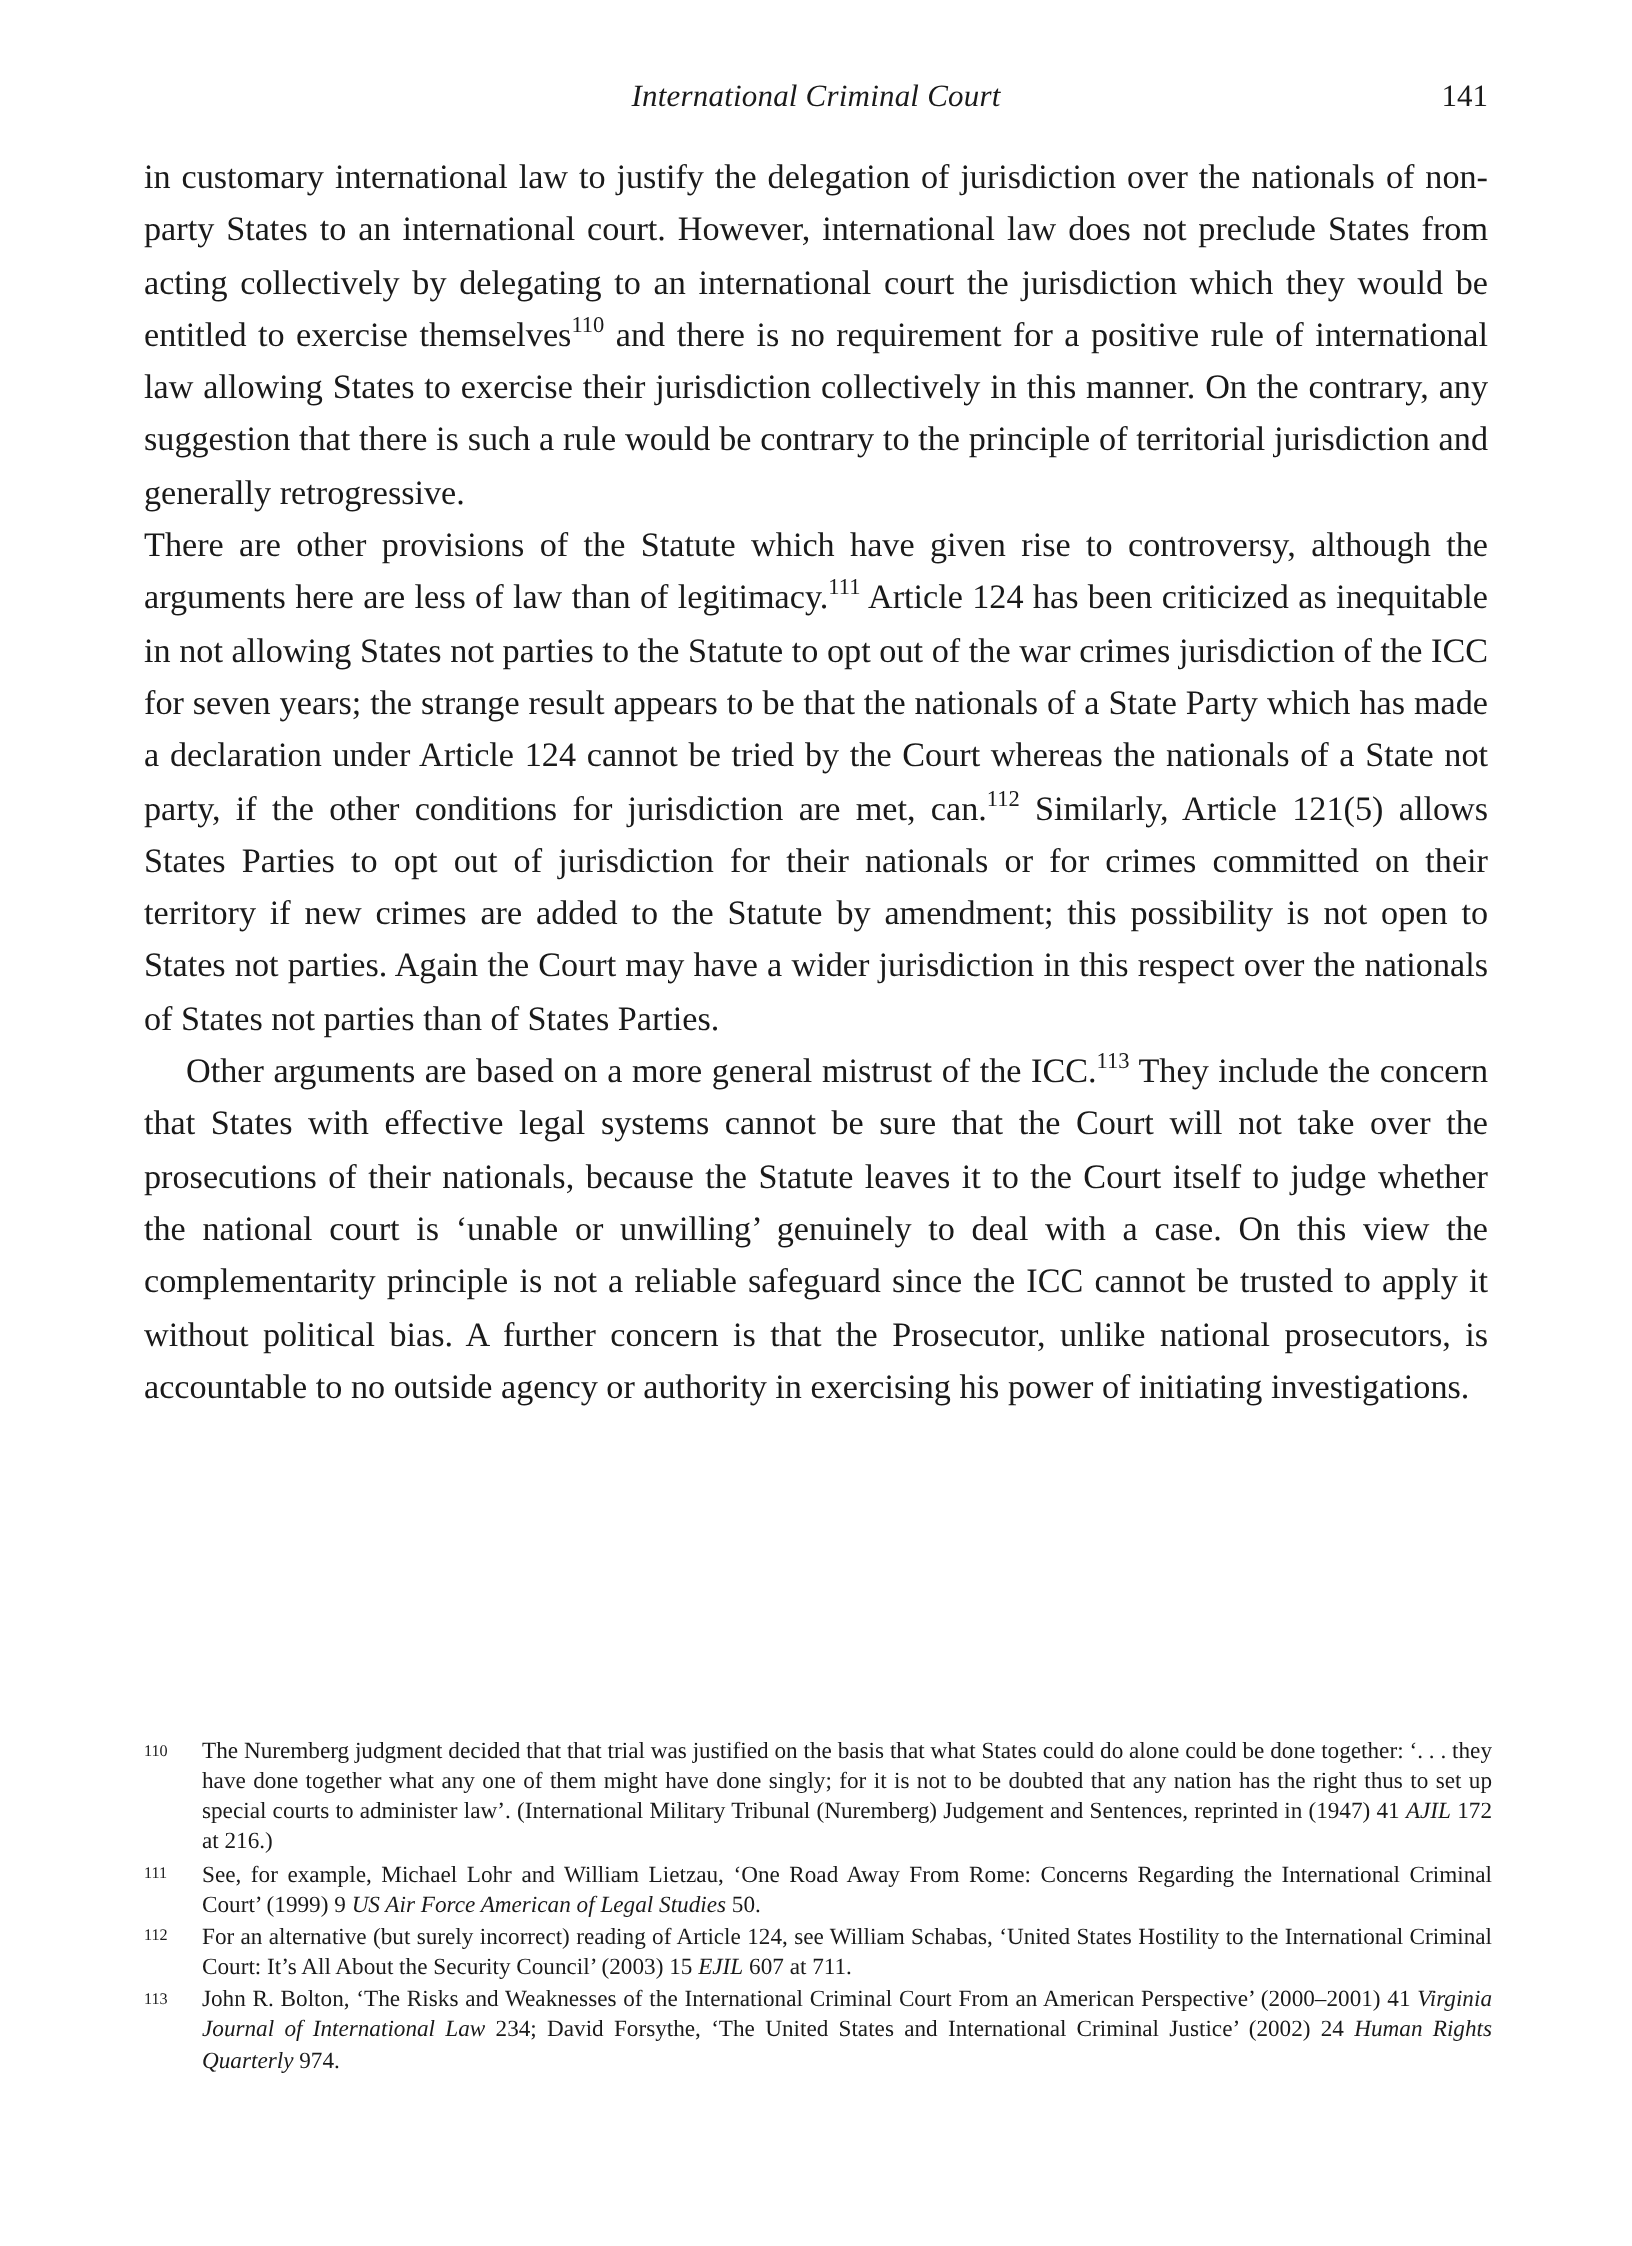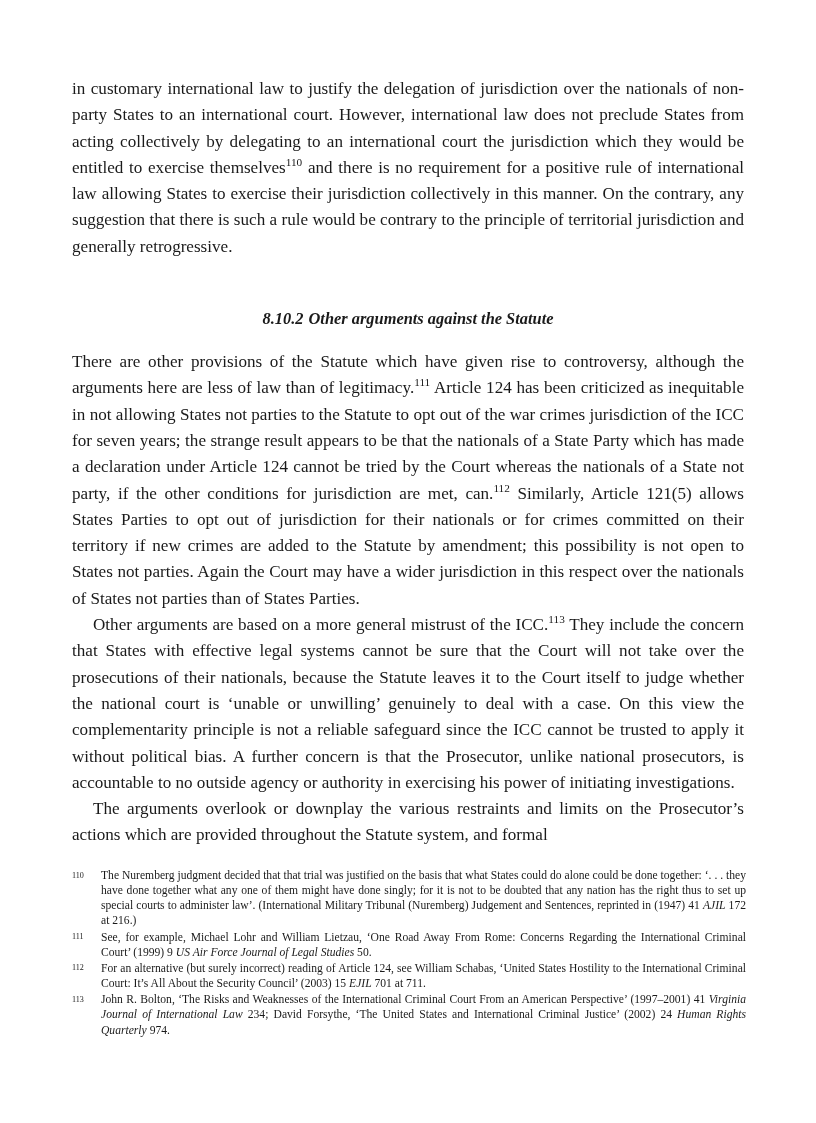--- a/index.html
+++ b/index.html
@@ -105,48 +105,50 @@
     font-size: 8.1px;
     vertical-align: super;
   }
   .fn i, .fn em { }
 </style>
 </head>
 <body>
 
 <div class="page">
 
+  <div class="running-head">
+    <span class="title">International Criminal Court</span>
+    <span class="folio">141</span>
+  </div>
 
   <div class="body-block">
 
     <p class="para"><span>in customary international law to justify the delegation of jurisdiction over the nationals of non-party States to an international court. However, international law does not preclude States from acting collectively by delegating to an international court the jurisdiction which they would be entitled to exercise themselves</span><sup class="fnref">110</sup><span> and there is no requirement for a positive rule of international law allowing States to exercise their jurisdiction collectively in this manner. On the contrary, any suggestion that there is such a rule would be contrary to the principle of territorial jurisdiction and generally retrogressive.</span></p>
 
-    <h2 class="sec-heading"><span class="num">8.10.2</span><span>Other arguments against the Statute</span></h2>
 
     <p class="para"><span>There are other provisions of the Statute which have given rise to controversy, although the arguments here are less of law than of legitimacy.</span><sup class="fnref">111</sup><span> Article 124 has been criticized as inequitable in not allowing States not parties to the Statute to opt out of the war crimes jurisdiction of the ICC for seven years; the strange result appears to be that the nationals of a State Party which has made a declaration under Article 124 cannot be tried by the Court whereas the nationals of a State not party, if the other conditions for jurisdiction are met, can.</span><sup class="fnref">112</sup><span> Similarly, Article 121(5) allows States Parties to opt out of jurisdiction for their nationals or for crimes committed on their territory if new crimes are added to the Statute by amendment; this possibility is not open to States not parties. Again the Court may have a wider jurisdiction in this respect over the nationals of States not parties than of States Parties.</span></p>
 
     <p class="para indent"><span>Other arguments are based on a more general mistrust of the ICC.</span><sup class="fnref">113</sup><span> They include the concern that States with effective legal systems cannot be sure that the Court will not take over the prosecutions of their nationals, because the Statute leaves it to the Court itself to judge whether the national court is ‘unable or unwilling’ genuinely to deal with a case. On this view the complementarity principle is not a reliable safeguard since the ICC cannot be trusted to apply it without political bias. A further concern is that the Prosecutor, unlike national prosecutors, is accountable to no outside agency or authority in exercising his power of initiating investigations.</span></p>
 
-    <p class="para indent">The arguments overlook or downplay the various restraints and limits on the Prosecutor’s actions which are provided throughout the Statute system, and formal</p>
 
   </div>
 
   <div class="footnotes">
 
     <div class="fn">
       <span class="fn-num">110</span><span>The Nuremberg judgment decided that that trial was justified on the basis that what States could do alone could be done together: ‘. . . they have done together what any one of them might have done singly; for it is not to be doubted that any nation has the right thus to set up special courts to administer law’. (International Military Tribunal (Nuremberg) Judgement and Sentences, reprinted in (1947) 41 </span><i>AJIL</i><span> 172 at 216.)</span>
     </div>
 
     <div class="fn">
-      <span class="fn-num">111</span><span>See, for example, Michael Lohr and William Lietzau, ‘One Road Away From Rome: Concerns Regarding the International Criminal Court’ (1999) 9 </span><i>US Air Force Journal of Legal Studies</i><span> 50.</span>
+      <span class="fn-num">111</span><span>See, for example, Michael Lohr and William Lietzau, ‘One Road Away From Rome: Concerns Regarding the International Criminal Court’ (1999) 9 </span><i>US Air Force American of Legal Studies</i><span> 50.</span>
     </div>
 
     <div class="fn">
-      <span class="fn-num">112</span><span>For an alternative (but surely incorrect) reading of Article 124, see William Schabas, ‘United States Hostility to the International Criminal Court: It’s All About the Security Council’ (2003) 15 </span><i>EJIL</i><span> 701 at 711.</span>
+      <span class="fn-num">112</span><span>For an alternative (but surely incorrect) reading of Article 124, see William Schabas, ‘United States Hostility to the International Criminal Court: It’s All About the Security Council’ (2003) 15 </span><i>EJIL</i><span> 607 at 711.</span>
     </div>
 
     <div class="fn">
-      <span class="fn-num">113</span><span>John R. Bolton, ‘The Risks and Weaknesses of the International Criminal Court From an American Perspective’ (1997–2001) 41 </span><i>Virginia Journal of International Law</i><span> 234; David Forsythe, ‘The United States and International Criminal Justice’ (2002) 24 </span><i>Human Rights Quarterly</i><span> 974.</span>
+      <span class="fn-num">113</span><span>John R. Bolton, ‘The Risks and Weaknesses of the International Criminal Court From an American Perspective’ (2000–2001) 41 </span><i>Virginia Journal of International Law</i><span> 234; David Forsythe, ‘The United States and International Criminal Justice’ (2002) 24 </span><i>Human Rights Quarterly</i><span> 974.</span>
     </div>
 
   </div>
 
 </div>
 
 </body></html>

